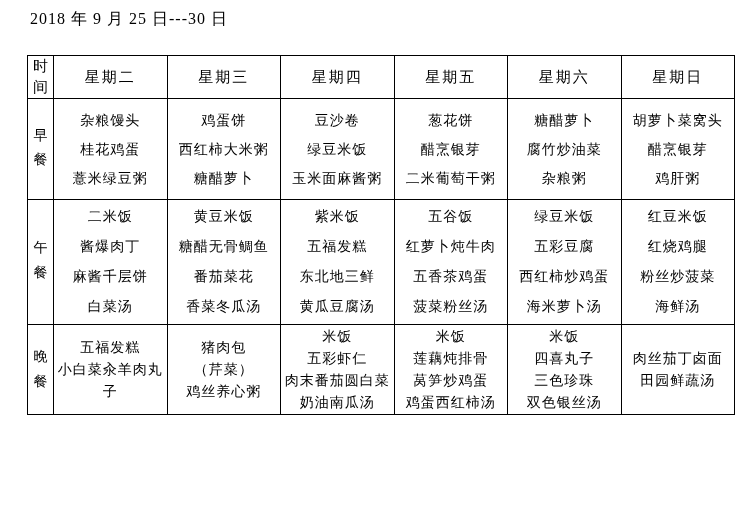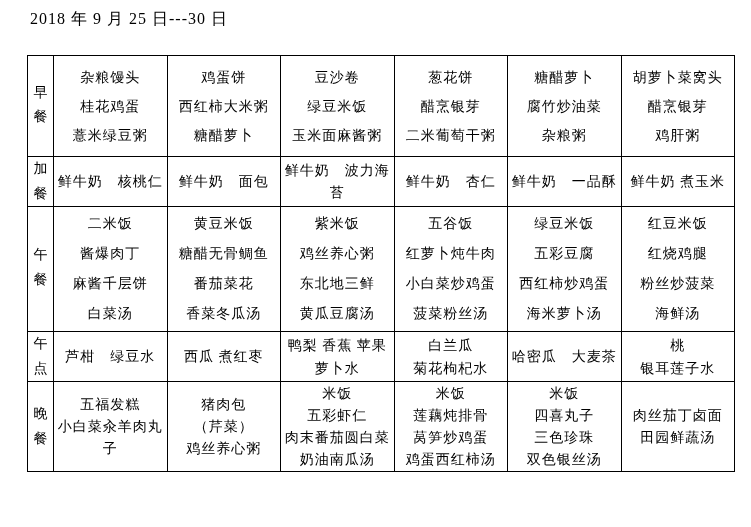--- a/index.html
+++ b/index.html
@@ -67,20 +67,29 @@
     <colgroup>
       <col class="time-col">
       <col>
         <col>
         <col>
         <col>
         <col>
         <col>
     </colgroup>
     <tbody>
+      <tr class="r-header">
+        <th class="corner"><span class="vlabel">时间</span></th>
+        <th>星期二</th>
+        <th>星期三</th>
+        <th>星期四</th>
+        <th>星期五</th>
+        <th>星期六</th>
+        <th>星期日</th>
+      </tr>
 
       <tr class="r-breakfast">
         <td><span class="vlabel">早餐</span></td>
         <td class="cell">杂粮馒头
 桂花鸡蛋
 薏米绿豆粥</td>
         <td class="cell">鸡蛋饼
 西红柿大米粥
 糖醋萝卜</td>
         <td class="cell">豆沙卷
@@ -90,70 +99,49 @@
 醋烹银芽
 二米葡萄干粥</td>
         <td class="cell">糖醋萝卜
 腐竹炒油菜
 杂粮粥</td>
         <td class="cell">胡萝卜菜窝头
 醋烹银芽
 鸡肝粥</td>
       </tr>
 
-      <tr class="r-snack1">
-        <td><span class="vlabel">加餐</span></td>
-        <td class="cell">鲜牛奶　核桃仁</td>
-        <td class="cell">鲜牛奶　面包</td>
-        <td class="cell">鲜牛奶　波力海苔</td>
-        <td class="cell">鲜牛奶　杏仁</td>
-        <td class="cell">鲜牛奶　一品酥</td>
-        <td class="cell">鲜牛奶 煮玉米</td>
-      </tr>
 
       <tr class="r-lunch">
         <td><span class="vlabel">午餐</span></td>
         <td class="cell">二米饭
 酱爆肉丁
 麻酱千层饼
 白菜汤</td>
         <td class="cell">黄豆米饭
 糖醋无骨鲷鱼
 番茄菜花
 香菜冬瓜汤</td>
         <td class="cell">紫米饭
-鸡丝养心粥
+五福发糕
 东北地三鲜
 黄瓜豆腐汤</td>
         <td class="cell">五谷饭
 红萝卜炖牛肉
-小白菜炒鸡蛋
+五香茶鸡蛋
 菠菜粉丝汤</td>
         <td class="cell">绿豆米饭
 五彩豆腐
 西红柿炒鸡蛋
 海米萝卜汤</td>
         <td class="cell">红豆米饭
 红烧鸡腿
 粉丝炒菠菜
 海鲜汤</td>
       </tr>
 
-      <tr class="r-snack2">
-        <td><span class="vlabel">午点</span></td>
-        <td class="cell">芦柑　绿豆水</td>
-        <td class="cell">西瓜 煮红枣</td>
-        <td class="cell">鸭梨 香蕉 苹果
-萝卜水</td>
-        <td class="cell">白兰瓜
-菊花枸杞水</td>
-        <td class="cell">哈密瓜　大麦茶</td>
-        <td class="cell">桃
-银耳莲子水</td>
-      </tr>
 
       <tr class="r-dinner">
         <td><span class="vlabel">晚餐</span></td>
         <td class="cell">五福发糕
 小白菜汆羊肉丸子</td>
         <td class="cell">猪肉包
 （芹菜）
 鸡丝养心粥</td>
         <td class="cell">米饭
 五彩虾仁

